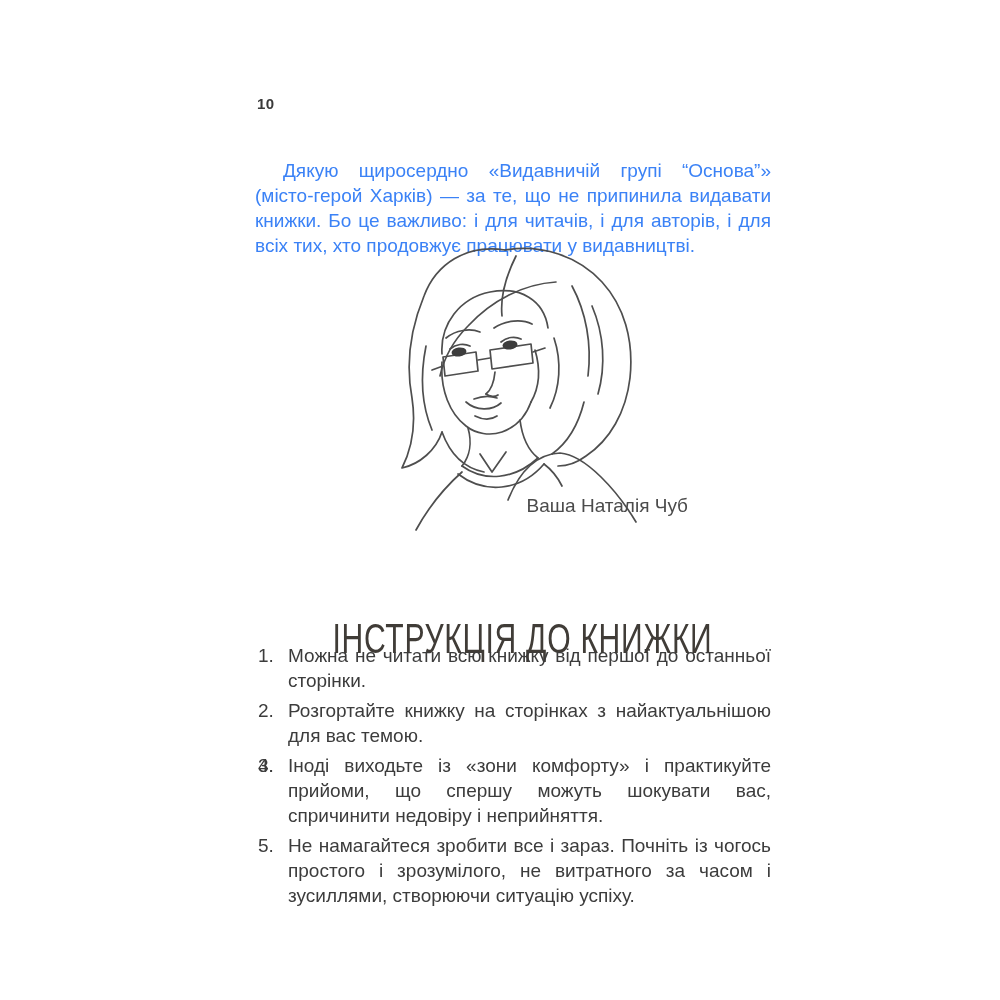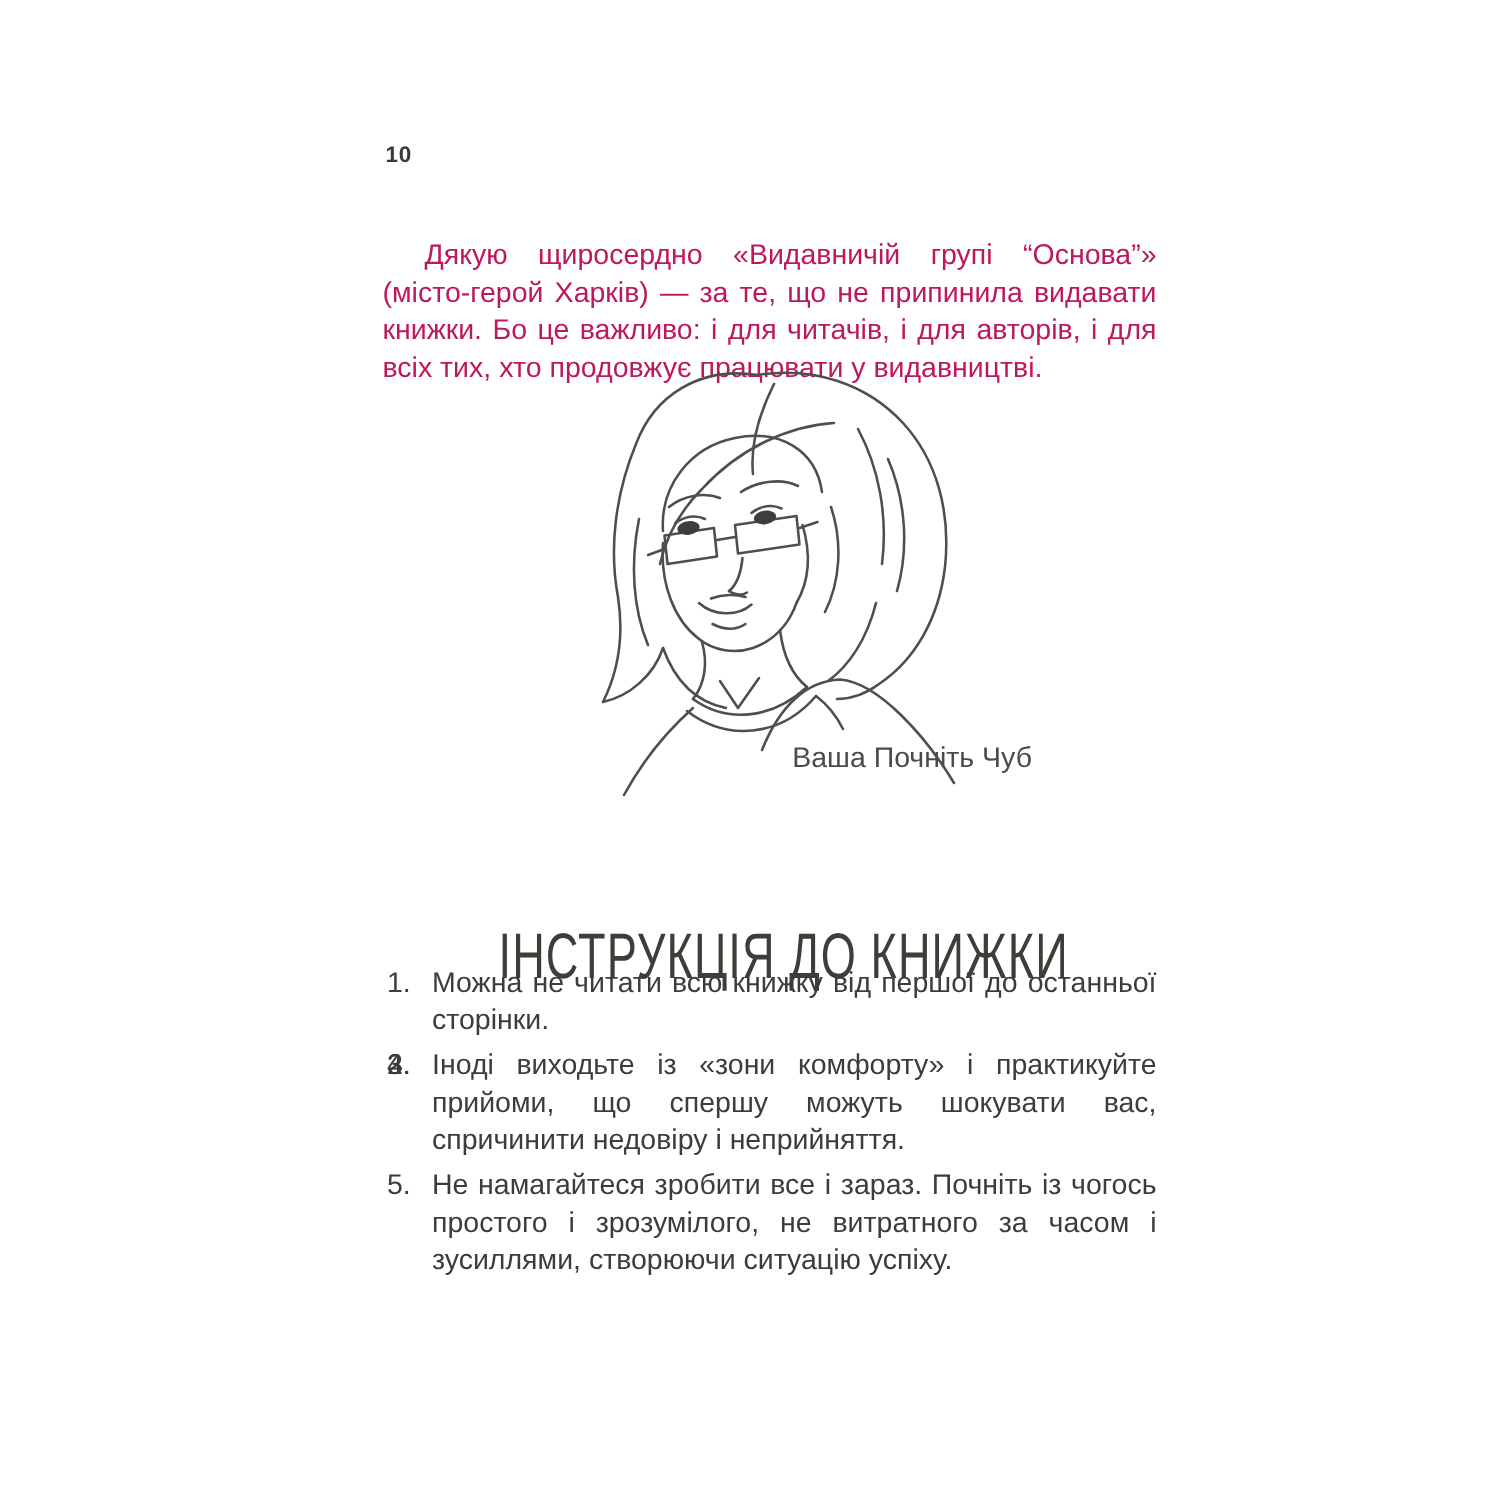--- a/index.html
+++ b/index.html
@@ -27,21 +27,21 @@
   }
   .intro-paragraph {
     position: absolute;
     left: 255px;
     top: 139px;
     width: 516px;
     font-size: 19px;
     line-height: 25px;
     text-align: justify;
     text-indent: 28px;
-    color: #be185d;
+    color: #3b82f6;
   }
   .portrait-wrap {
     position: absolute;
     left: 396px;
     top: 242px;
     width: 310px;
     height: 292px;
   }
   .portrait-wrap svg {
     display: block;
@@ -157,31 +157,32 @@
     <path class="sketch" d="M66,224 C88,240 118,238 142,216"></path>
     <path class="sketch" d="M62,232 C88,252 124,250 148,222"></path>
     <path class="sketch" d="M84,212 L96,230 L110,210"></path>
 
     <path class="sketch" d="M66,230 C48,246 32,266 20,288"></path>
     <path class="sketch" d="M112,258 C124,228 142,212 164,211 C190,213 222,250 240,280"></path>
     <path class="sketch" d="M148,222 C156,228 162,236 166,244"></path>
   </svg>
 </div>
 
-<div class="portrait-caption">Ваша Почніть Чуб</div>
+<div class="portrait-caption">Ваша Наталія Чуб</div>
 
 <h1 class="section-heading">ІНСТРУКЦІЯ ДО КНИЖКИ</h1>
 
 <ol class="instructions-list">
   <li>
     <span class="item-num">1.</span>
     <span>Можна не читати всю книжку від першої до останньої сто­рінки.</span>
   </li>
   <li>
     <span class="item-num">2.</span>
+    <span>Розгортайте книжку на сторінках з найактуальнішою для вас темою.</span>
   </li>
   <li>
     <span class="item-num">3.</span>
   </li>
   <li>
     <span class="item-num">4.</span>
     <span>Іноді виходьте із «зони комфорту» і практикуйте прийоми, що спершу можуть шокувати вас, спричинити недовіру і непри­йняття.</span>
   </li>
   <li>
     <span class="item-num">5.</span>

